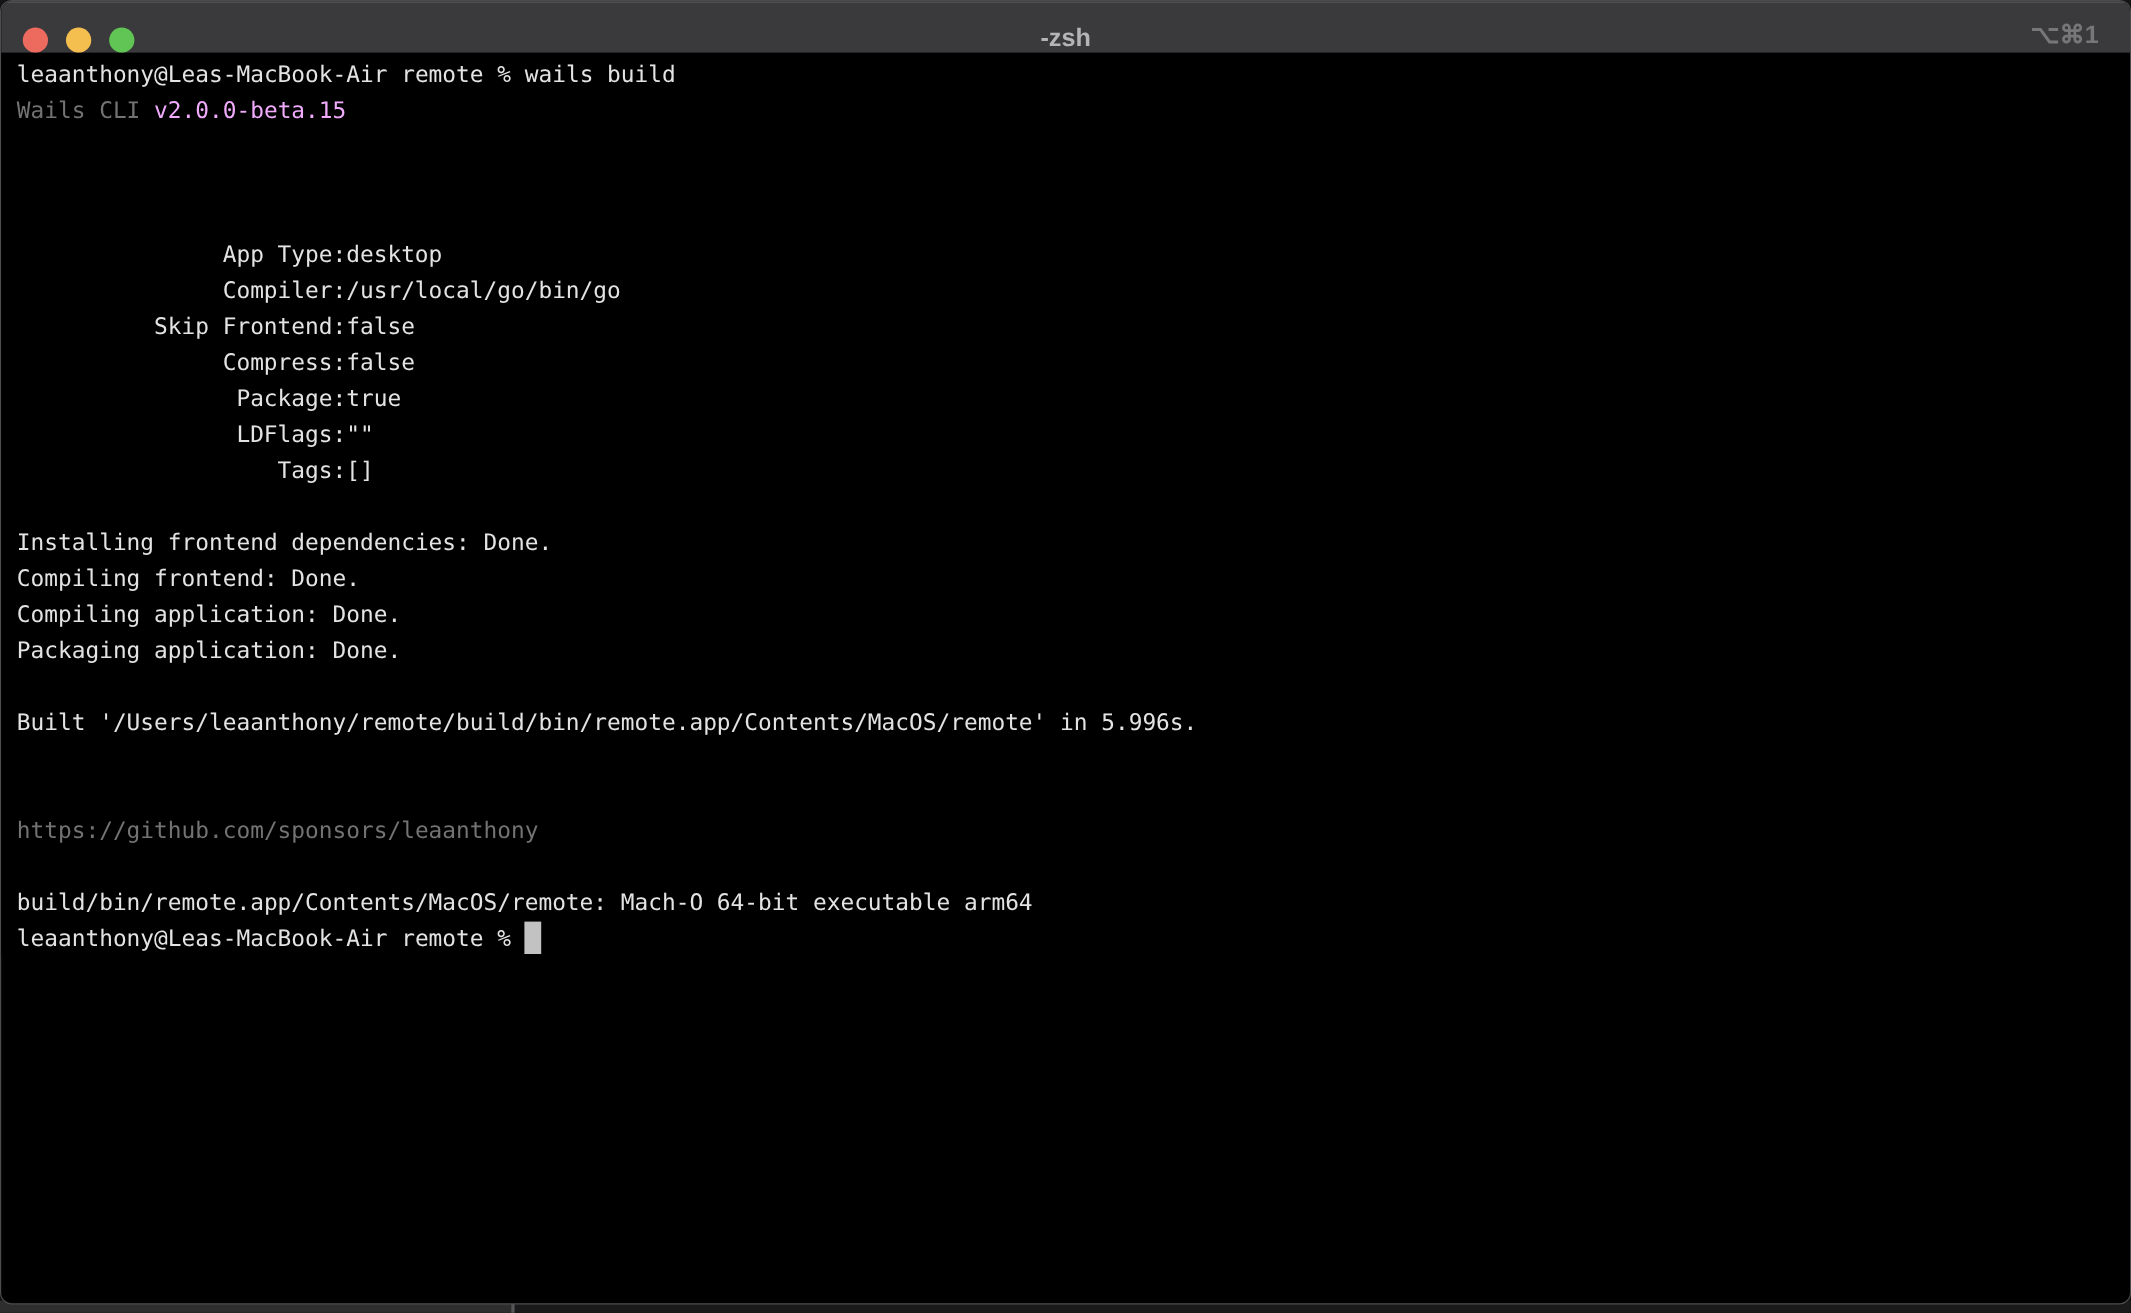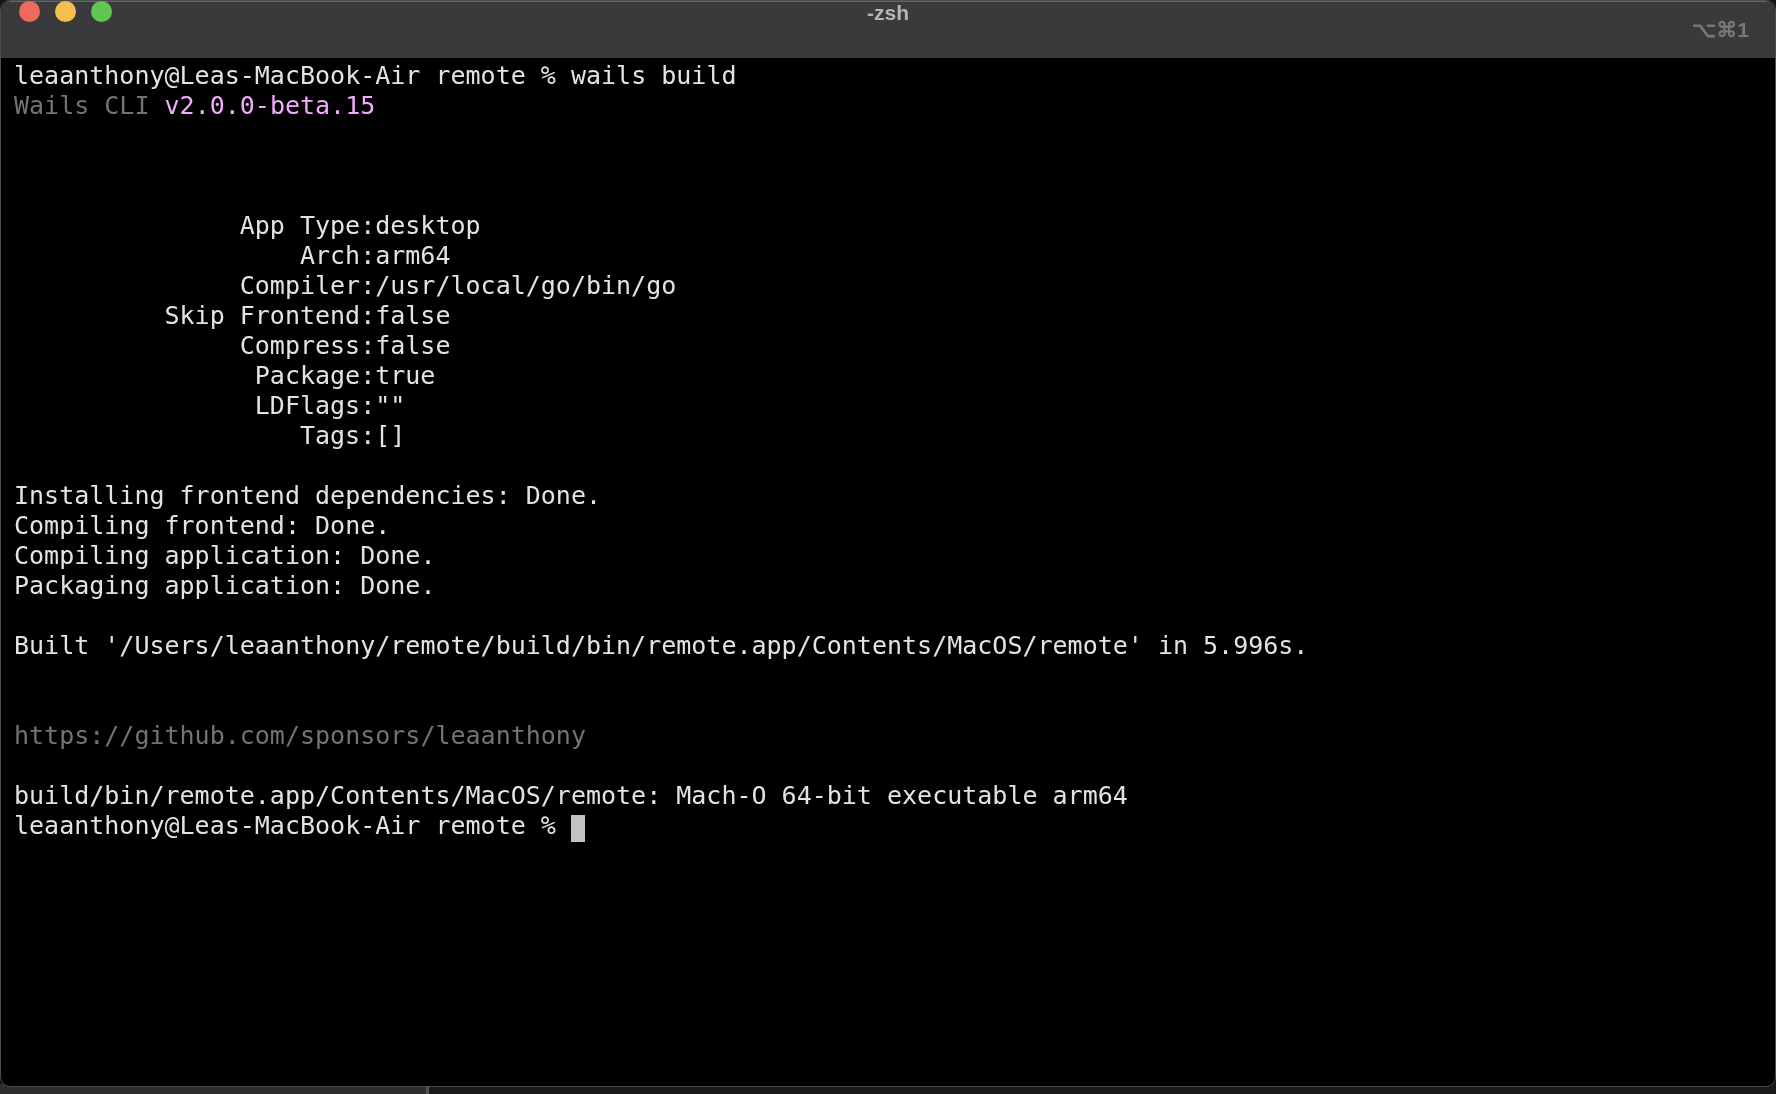--- a/index.html
+++ b/index.html
@@ -9,37 +9,37 @@
   
   .desk-strip { position:absolute; bottom:0; height:10px; }
   .desk-strip.left  { left:0; width:426px; background:#2e2e2e; }
   .desk-strip.divider { left:426px; width:3px; background:#555557; }
   .desk-strip.right { left:429px; right:0; background:#1a1a1a; }
 
   .window { position:absolute; top:0; left:0; width:1776px; height:1087px;
             border:1px solid #4c4c4e; border-radius:10px; overflow:hidden;
             background:#000; }
 
-  .titlebar { position:relative; height:57px; background:#3a3a3c;
+  .titlebar { position:relative; height:43px; background:#3a3a3c;
               box-shadow: inset 0 1px 0 rgba(255,255,255,0.22);
-              display:flex; align-items:flex-start;
+              display:flex; align-items:flex-end;
               font-family:"Liberation Sans", sans-serif; }
   .traffic { display:flex; gap:15px; padding-left:18px; align-items:center; }
   .tl { width:21px; height:21px; border-radius:50%; }
   .tl.red    { background:#ed6a5f; }
   .tl.yellow { background:#f5bf50; }
   .tl.green  { background:#61c555; }
   .title { position:absolute; left:0; right:0; text-align:center;
            color:#b5b5b7; font-weight:bold; font-size:21px; pointer-events:none; }
   .shortcut { position:absolute; right:26px; top:0; height:57px;
               display:flex; align-items:center;
               color:#77777a; font-weight:bold; font-size:21px; }
 
   .terminal { position:relative; padding:3px 12px 0 13px;
-              font-size:25px; line-height:30px; color:#e3e3e3;
+              font-size:19px; line-height:30px; color:#e3e3e3;
               background:#000; }
   .line { min-height:30px; }
   .cfg-label { display:inline-block; width:24ch; white-space:pre;text-align:right; }
   .yellow { color:#737373; }
   .red    { color:#f0abfc; }
   .cursor { display:inline-block; width:14px; height:27px; background:#c2c2c2;
             vertical-align:text-bottom; margin-bottom:-2px; }
 </style>
 </head>
 <body>
@@ -64,21 +64,20 @@
 
     <div class="line"><span>leaanthony@Leas-MacBook-Air remote %</span> <span>wails build</span></div>
 
     <div class="line"><span class="yellow">Wails CLI</span> <span class="red">v2.0.0-beta.15</span></div>
 
     <div class="line"></div>
     <div class="line"></div>
     <div class="line"></div>
 
     <div class="line"><span class="cfg-label">App Type:</span><span>desktop</span></div>
-    <div class="line"><span class="cfg-label">Arch:</span><span>arm64</span></div>
     <div class="line"><span class="cfg-label">Compiler:</span><span>/usr/local/go/bin/go</span></div>
     <div class="line"><span class="cfg-label">Skip Frontend:</span><span>false</span></div>
     <div class="line"><span class="cfg-label">Compress:</span><span>false</span></div>
     <div class="line"><span class="cfg-label">Package:</span><span>true</span></div>
     <div class="line"><span class="cfg-label">LDFlags:</span><span>""</span></div>
     <div class="line"><span class="cfg-label">Tags:</span><span>[]</span></div>
 
     <div class="line"></div>
 
     <div class="line">Installing frontend dependencies: Done.</div>

